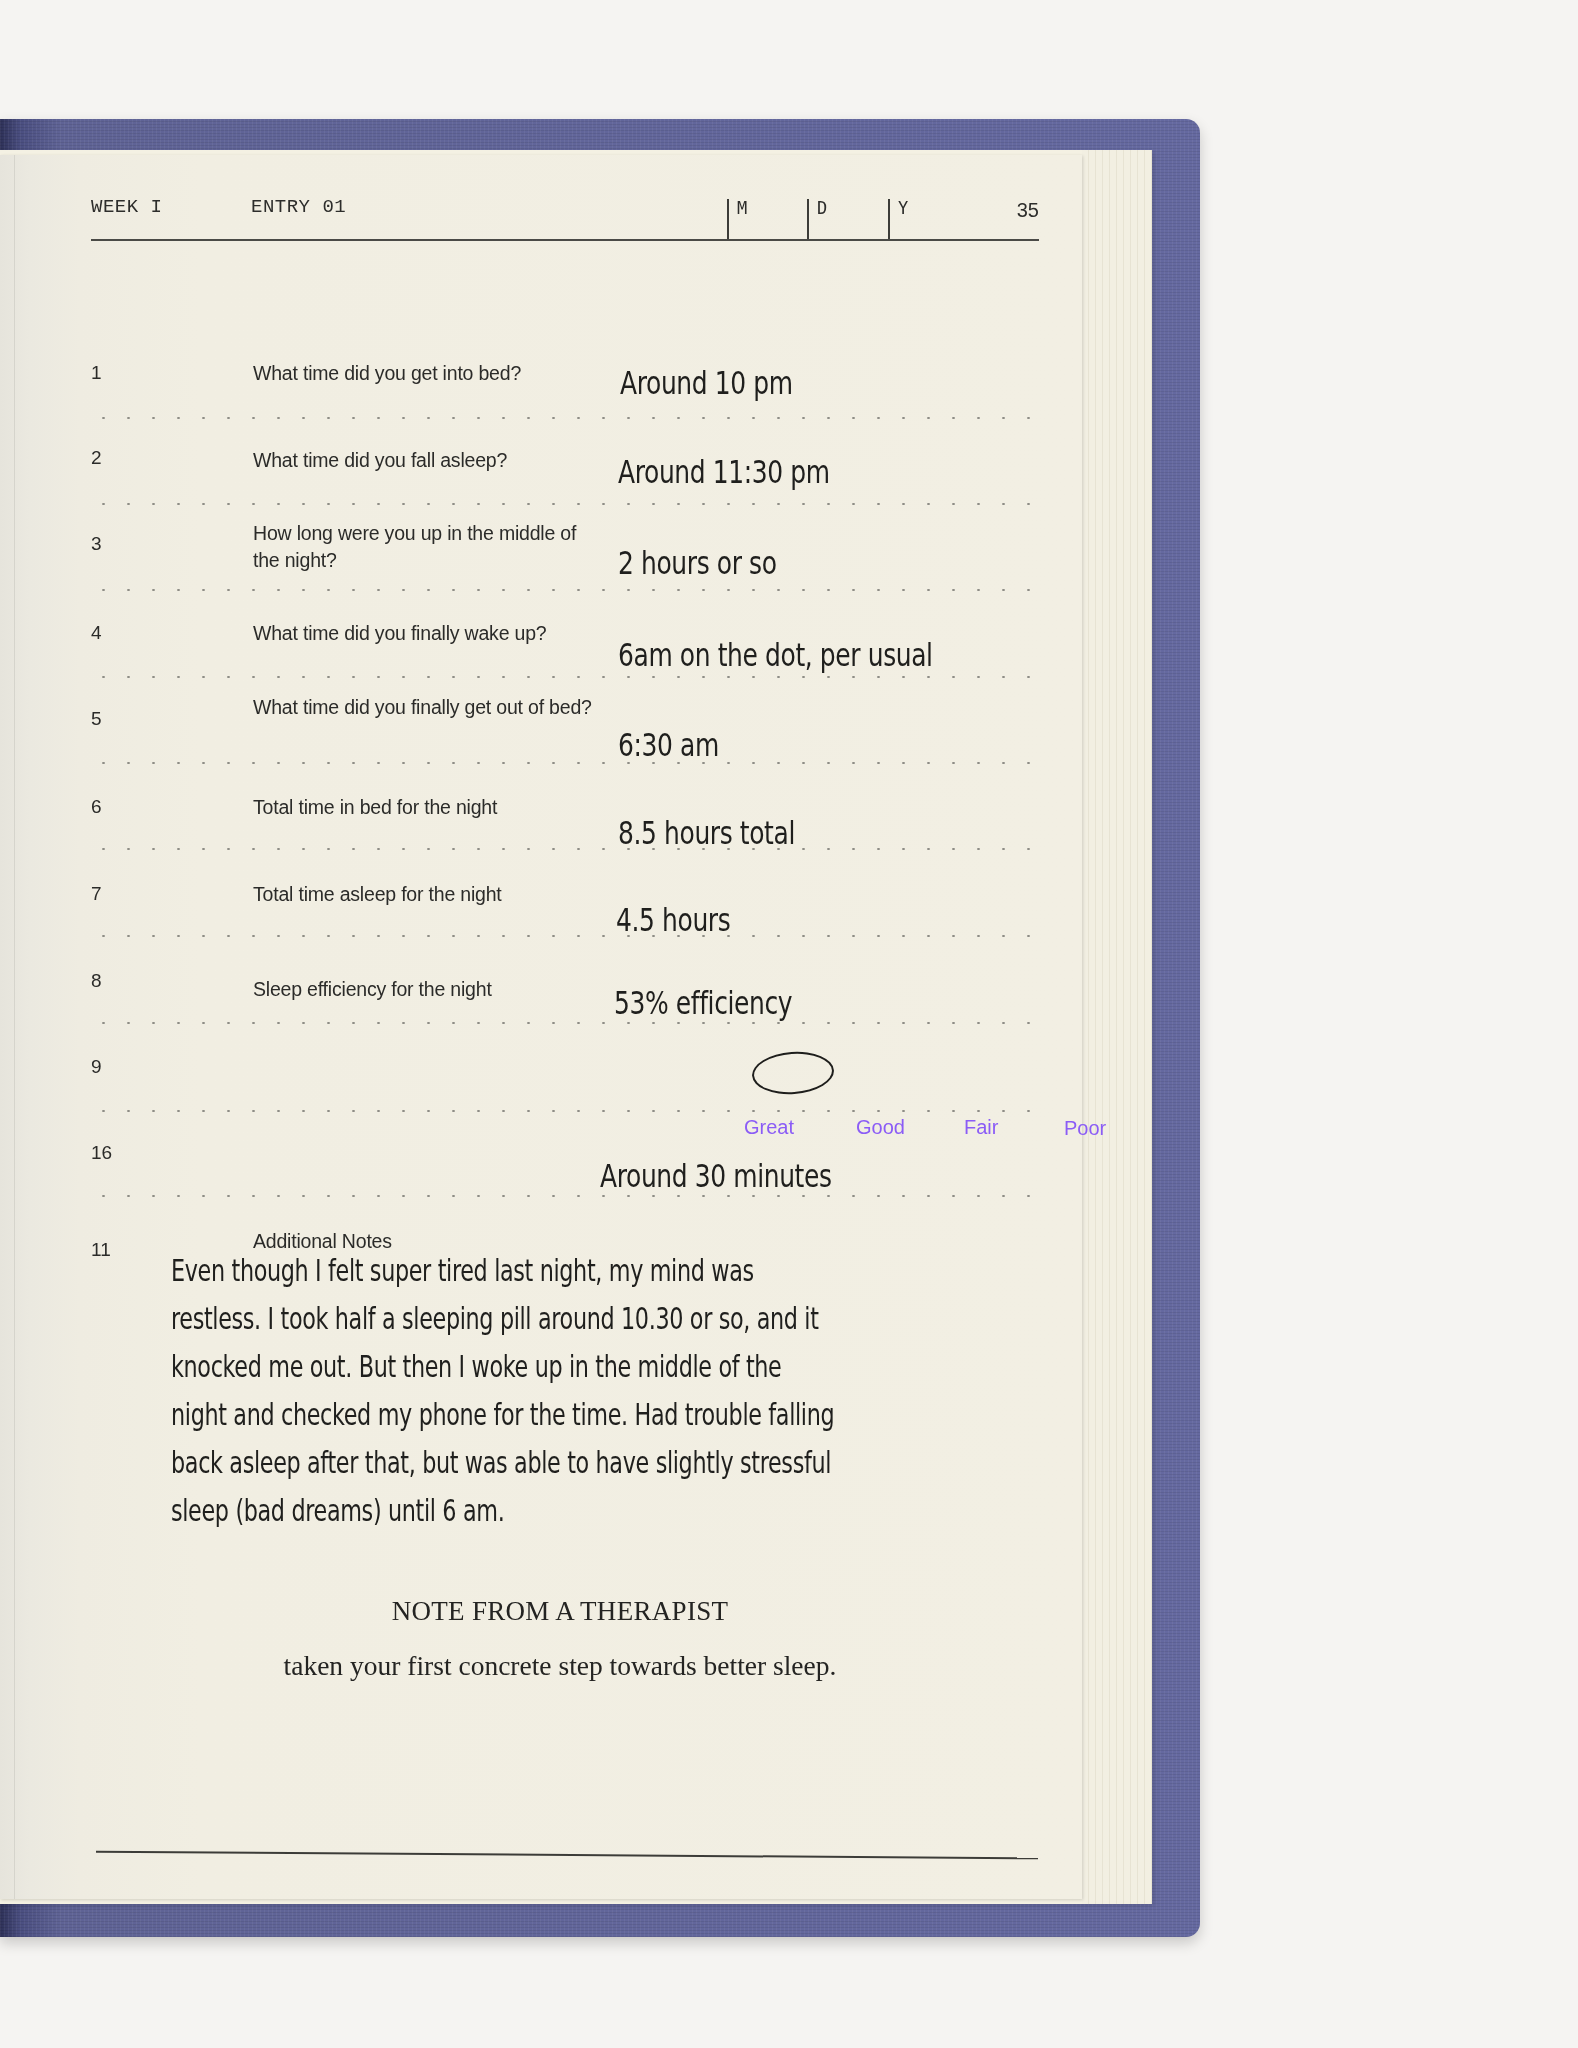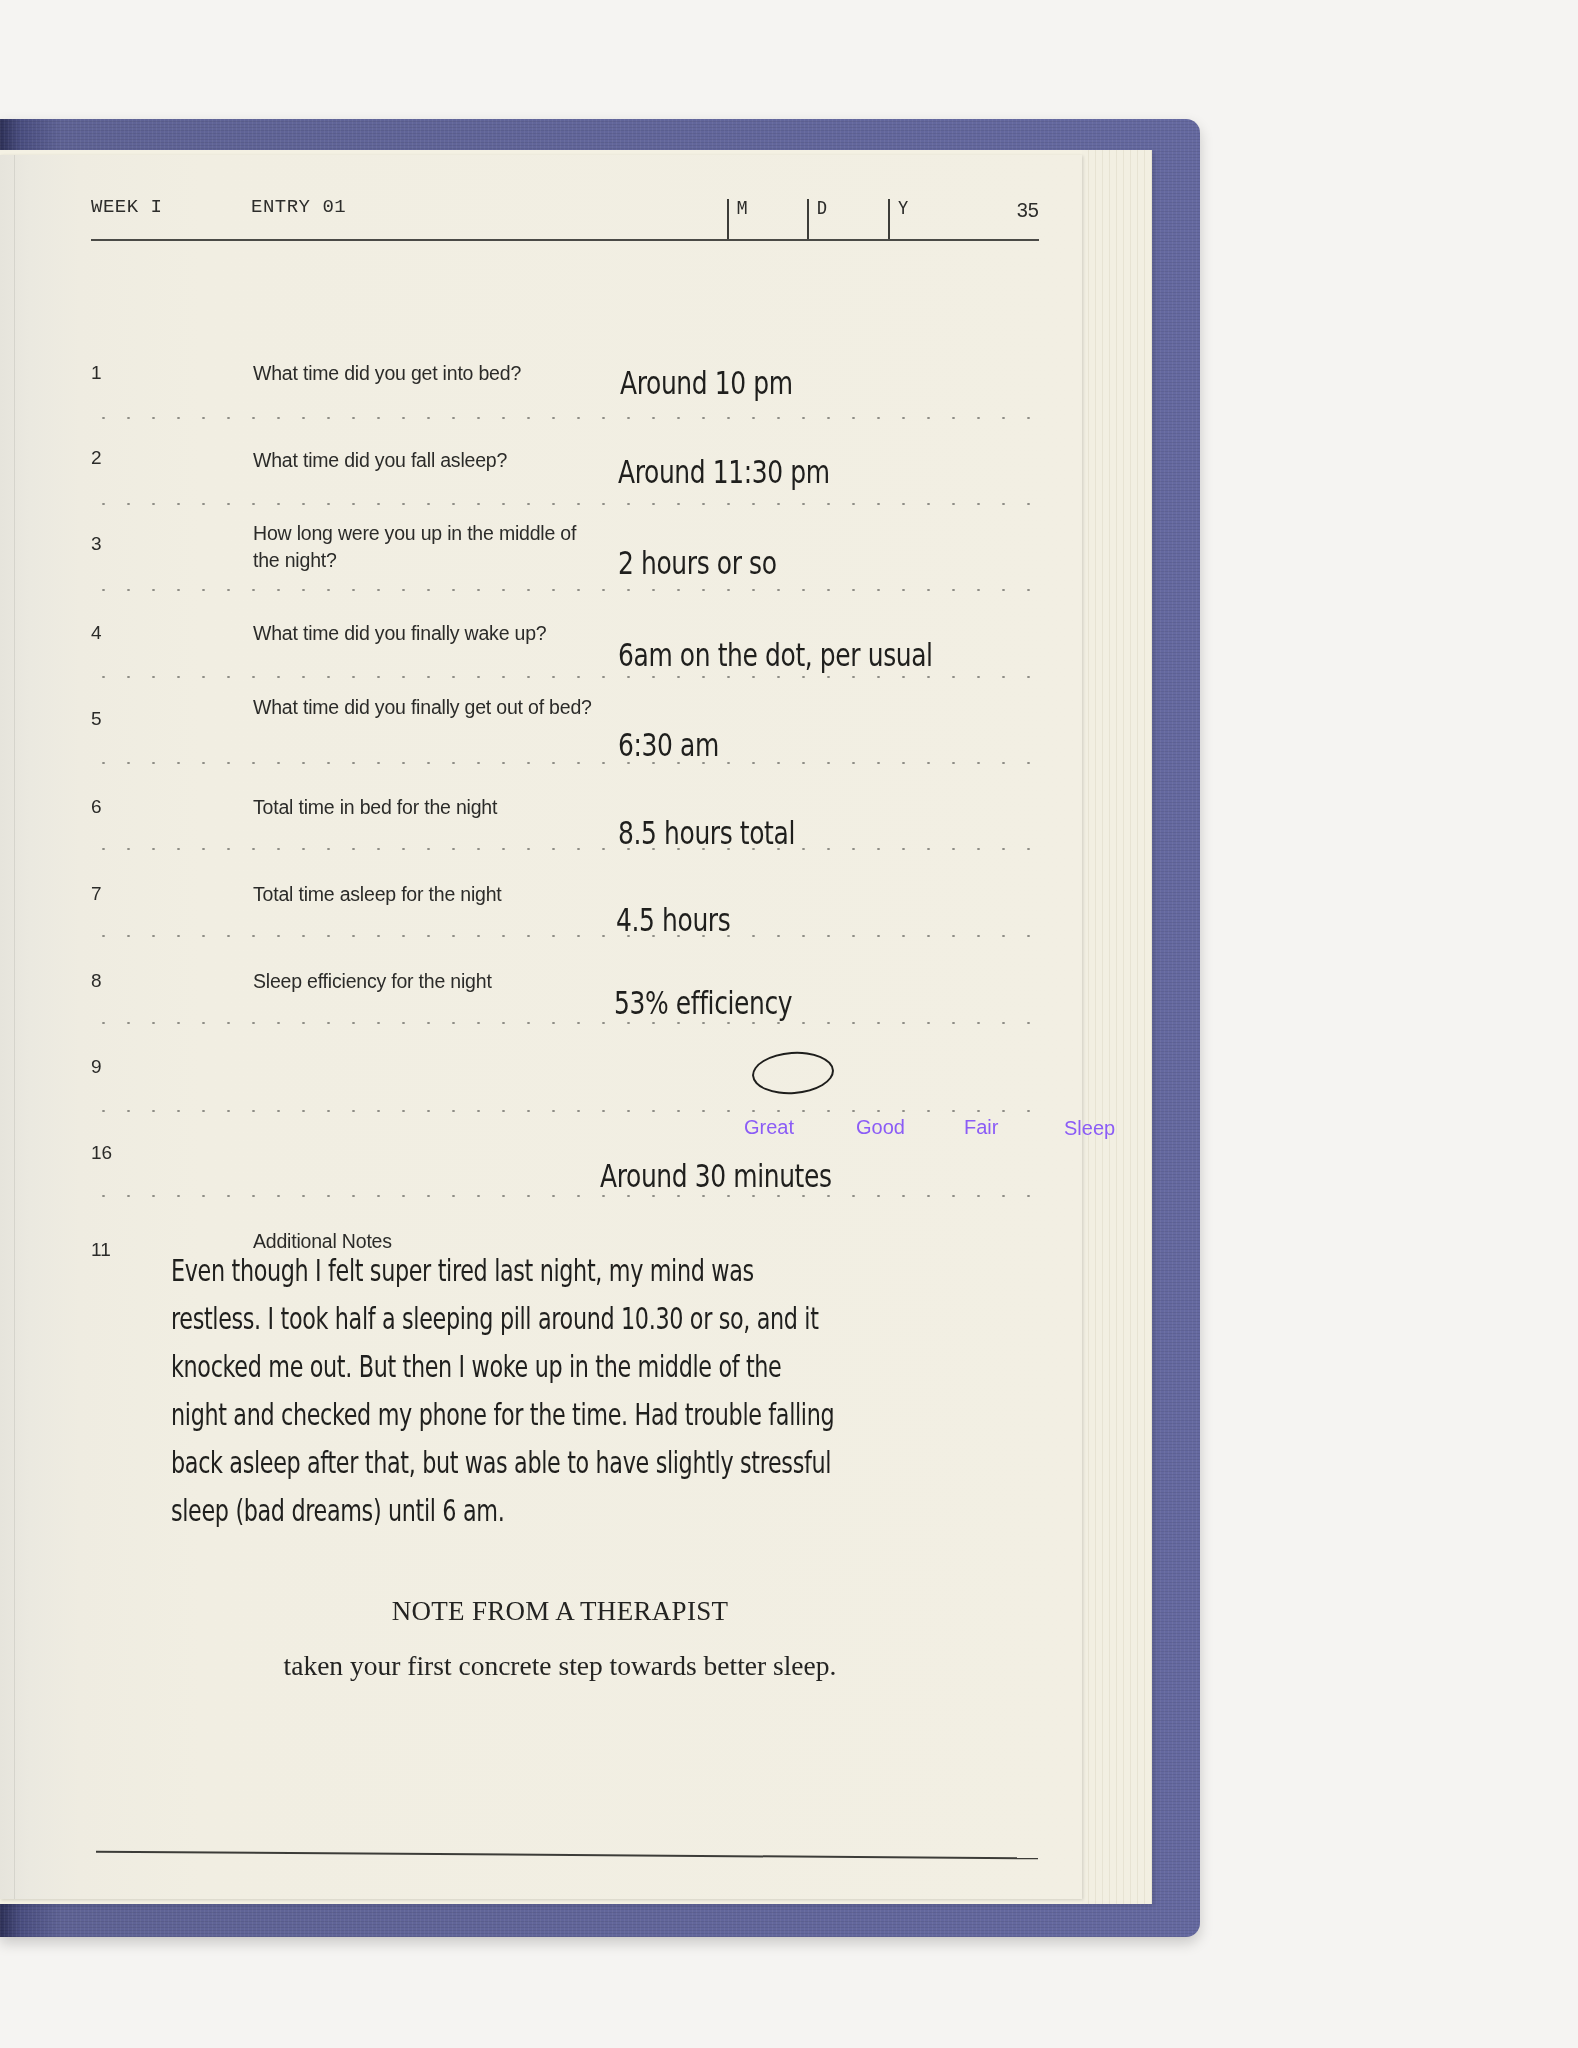--- a/index.html
+++ b/index.html
@@ -130,32 +130,32 @@
 
 <div class="row" style="top:881px; height:60px;">
   <span class="num" style="top:2px;">7</span>
   <span class="q" style="top:0px;">Total time asleep for the night</span>
   <span class="hand" style="left:525px; top:20px;">4.5 hours</span>
   <span class="dots" style="top:54px;"></span>
 </div>
 
 <div class="row" style="top:968px; height:60px;">
   <span class="num" style="top:2px;">8</span>
-  <span class="q" style="top:0px;">Sleep efficiency for the night</span>
+  <span class="q" style="top:8px;">Sleep efficiency for the night</span>
   <span class="hand" style="left:523px; top:16px;">53% efficiency</span>
   <span class="dots" style="top:54px;"></span>
 </div>
 
 <div class="row" style="top:1042px; height:70px;">
   <span class="num" style="top:14px;">9</span>
   <div class="ratings">
     <span class="rating" style="left:93px; top:18px;">Great</span>
     <span class="rating" style="left:205px; top:18px;">Good</span>
     <span class="rating" style="left:313px; top:18px;">Fair</span>
-    <span class="rating" style="left:413px; top:19px;">Sleep</span>
+    <span class="rating" style="left:413px; top:19px;">Poor</span>
   </div>
   <span class="dots" style="top:68px;"></span>
 </div>
 <div class="circle"></div>
 
 <div class="row" style="top:1129px; height:70px;">
   <span class="num" style="top:13px;">16</span>
   <span class="hand" style="left:509px; top:28px;">Around 30 minutes</span>
   <span class="dots" style="top:66px;"></span>
 </div>

